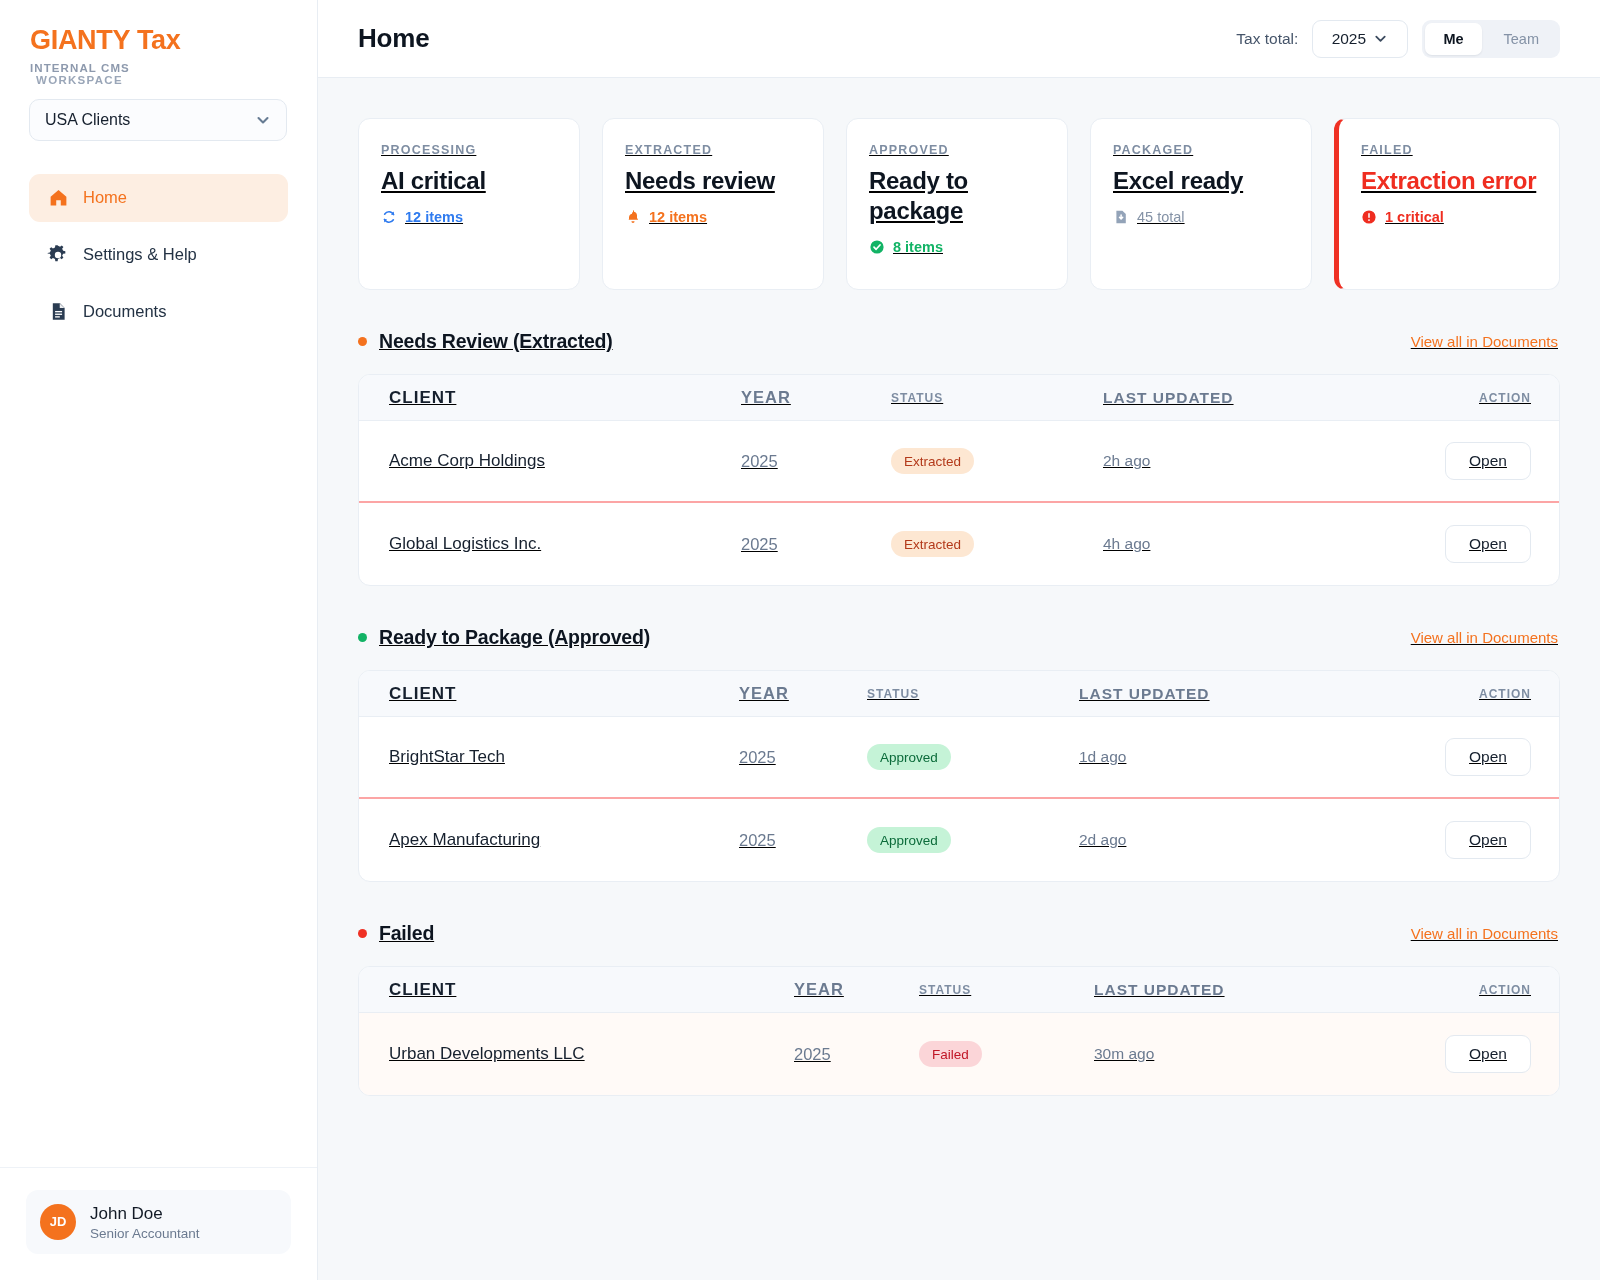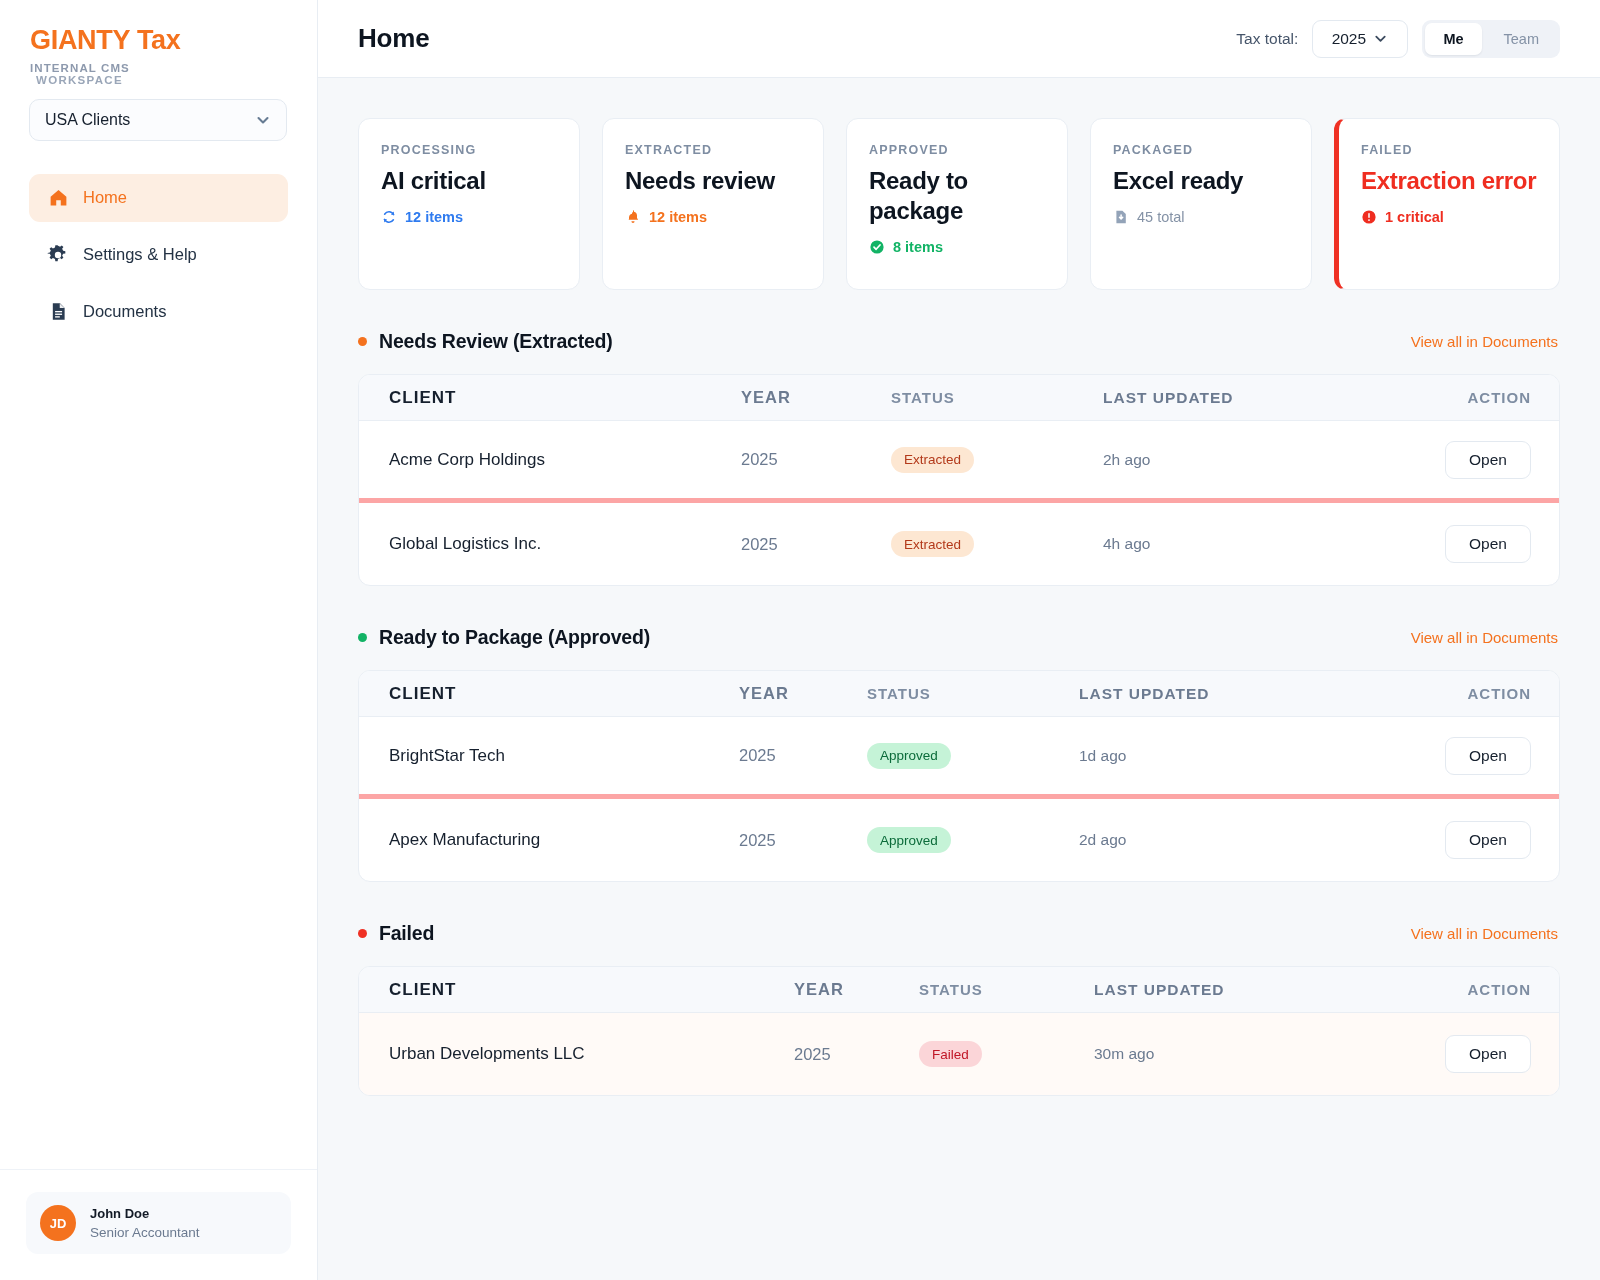--- a/index.html
+++ b/index.html
@@ -60,21 +60,21 @@
     display: flex; align-items: center; gap: 14px;
     padding: 13px 14px;
   }
   .avatar {
     width: 36px; height: 36px; border-radius: 50%;
     background: #f4721e; color: #fff;
     font-size: 13px; font-weight: 700;
     display: flex; align-items: center; justify-content: center;
     flex: 0 0 36px;
   }
-  .user-name { font-size: 13px; font-weight: 700; color: #121a26; line-height: 1.25; }
+  .user-name { font-size: 17px; font-weight: 400; color: #121a26; line-height: 1.25; }
   .user-role { font-size: 13.5px; color: #6b7a90; margin-top: 2px; }
 
   
   .main { flex: 1; height: 1280px; display: flex; flex-direction: column; background: #f6f8fa; }
   .topbar {
     height: 78px; background: #ffffff;
     border-bottom: 1px solid #e8edf3;
     display: flex; align-items: center; justify-content: space-between;
     padding: 0 40px 0 40px;
     flex: 0 0 78px;
@@ -94,21 +94,21 @@
     display: flex; align-items: center; padding: 3px; gap: 4px;
   }
   .seg-btn {
     height: 32px; padding: 0 18px; border-radius: 7px;
     display: flex; align-items: center; justify-content: center;
     font-size: 14.5px; color: #8492a6; cursor: pointer; background: transparent;
     border: none; font-family: inherit;
   }
   .seg-btn.active { background: #ffffff; color: #0d1520; font-weight: 700; box-shadow: 0 1px 2px rgba(16,24,40,.08); }
 
-  .content { flex: 1; overflow: hidden; padding: 40px 40px 16px 40px; }
+  .content { flex: 1; overflow: hidden; padding: 40px 40px 16px 40px; text-decoration: underline; }
 
   
   .cards { display: flex; gap: 22px; }
   .card {
     flex: 1 1 0; min-width: 0; height: 172px;
     background: #ffffff; border: 1px solid #e9eef4; border-radius: 12px;
     padding: 24px 22px 0 22px;
     position: relative; overflow: hidden;
   }
   .card.alert { border-left: 5px solid #ef3124; }
@@ -138,25 +138,25 @@
   .table {
     margin-top: 21px;
     background: #ffffff; border: 1px solid #e9eef4; border-radius: 12px;
     overflow: hidden;
   }
   .thead {
     background: #f7f9fc; border-bottom: 1px solid #e9eef4;
     display: flex; align-items: center; height: 46px;
     padding: 0 28px 0 30px;
   }
-  .th { font-size: 15px; font-weight: 700; color: #7e8da2; letter-spacing: 1px; }
+  .th { font-size: 12px; font-weight: 700; color: #7e8da2; letter-spacing: 1px; }
   .tr {
     display: flex; align-items: center; height: 82px;
     padding: 0 28px 0 30px;
-    border-bottom: 5px solid #fca5a5;
+    border-bottom: 2px solid #fca5a5;
   }
   .tr:last-child { border-bottom: none; }
   .tr.failed-row { background: #fffaf7; }
   .c-client { flex: 0 0 352px; font-size: 17px; color: #16202e; }
   .c-year   { flex: 0 0 150px; font-size: 16.5px; color: #6b7a90; }
   .c-status { flex: 0 0 212px; }
   .c-upd    { flex: 1 1 auto; font-size: 15.5px; color: #6b7a90; }
   .c-act    { flex: 0 0 110px; display: flex; justify-content: flex-end; }
   .thead .c-status, .thead .c-year, .thead .c-upd { }
 

